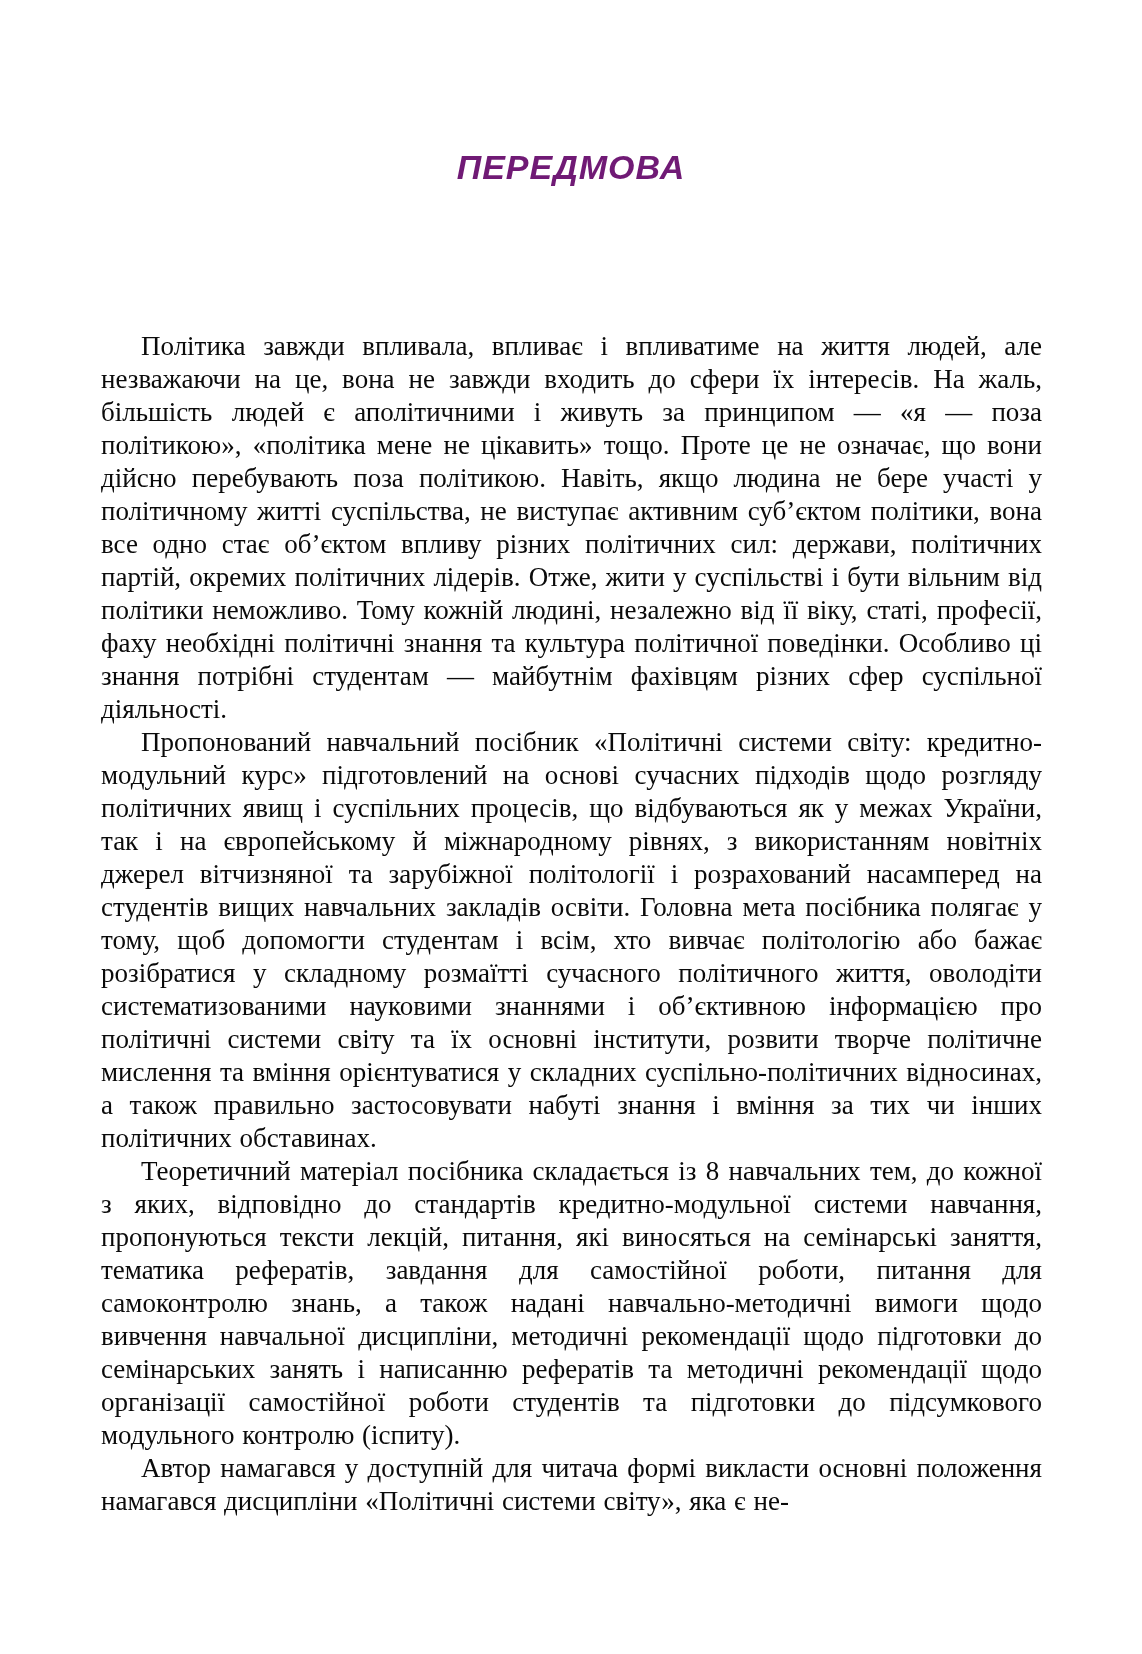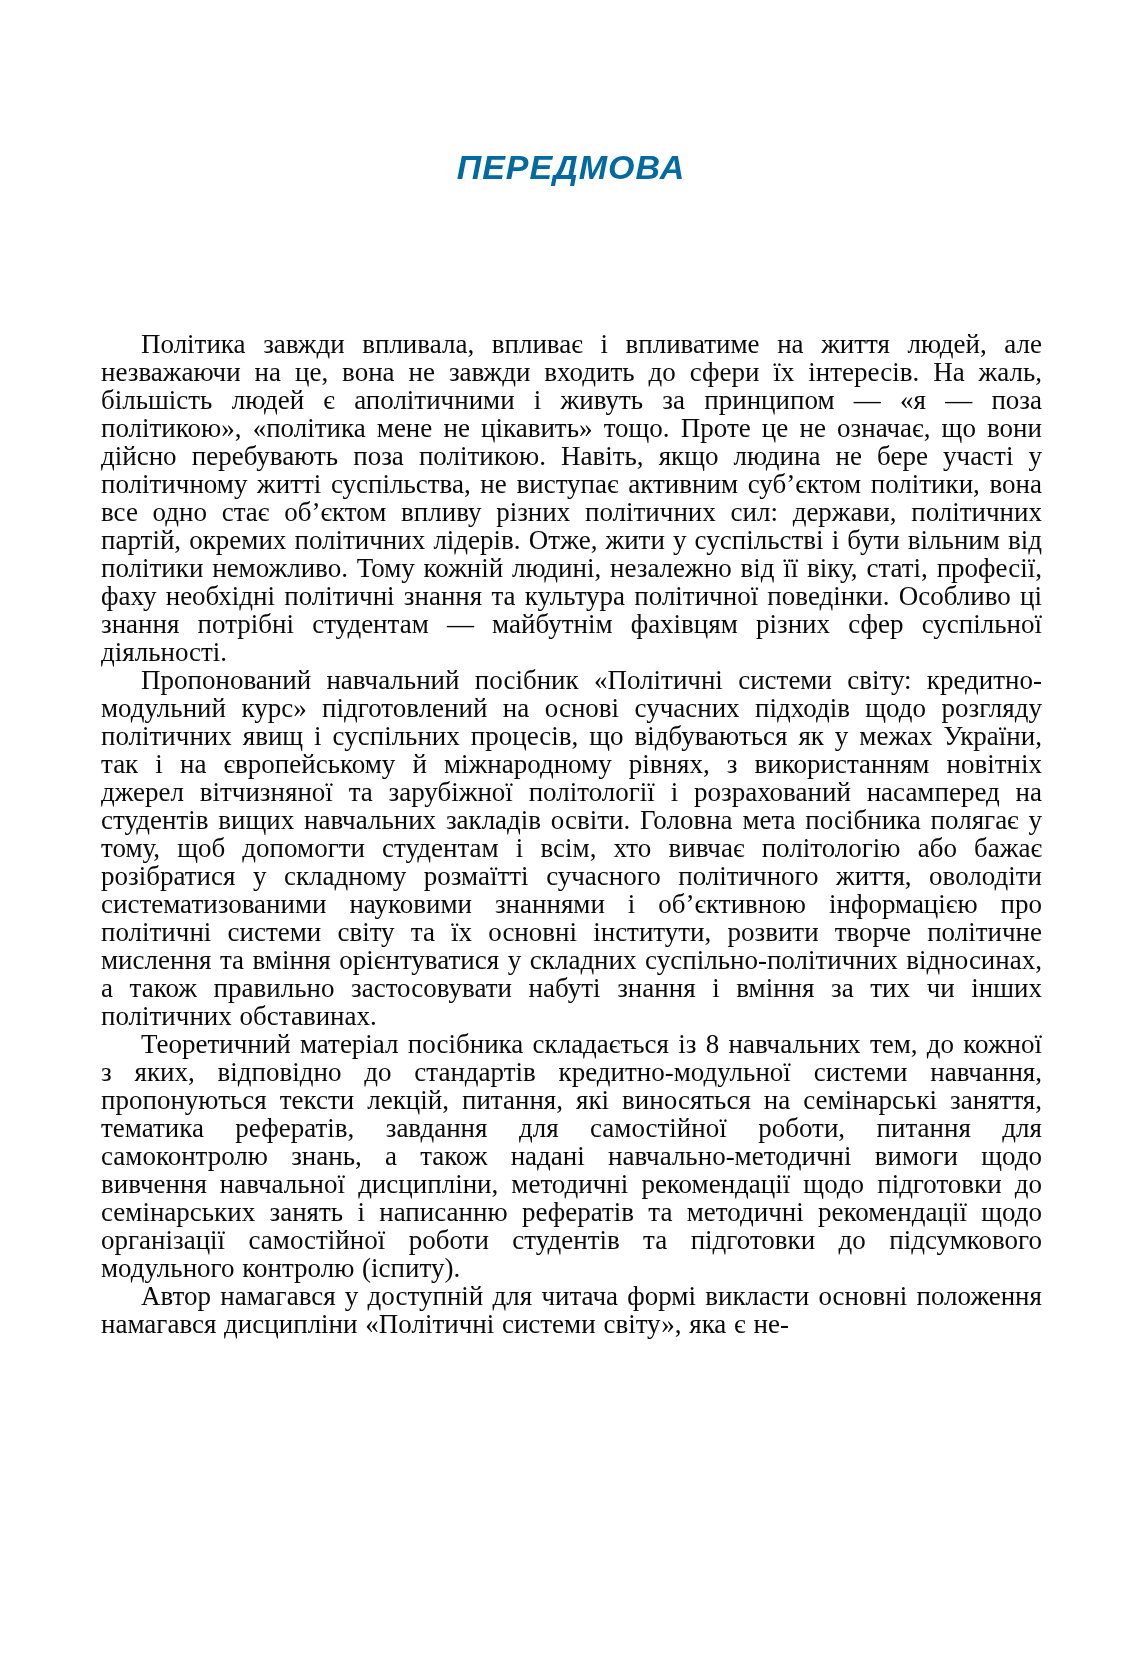--- a/index.html
+++ b/index.html
@@ -20,30 +20,30 @@
     top: 148px;
     left: 0;
     width: 100%;
     margin: 0;
     text-align: center;
     font-family: "Liberation Sans", "DejaVu Sans", sans-serif;
     font-weight: bold;
     font-style: italic;
     font-size: 34px;
     letter-spacing: 1px;
-    color: #0369a1;
+    color: #701a75;
   }
   .content {
     position: absolute;
     top: 330px;
     left: 101px;
     width: 941px;
     font-family: "Liberation Serif", "DejaVu Serif", serif;
     font-size: 27px;
-    line-height: 28px;
+    line-height: 33px;
     text-align: justify;
     color: #0a0a0a;
   }
   .content p {
     margin: 0;
     padding: 0;
     text-indent: 40px;
     word-spacing: 1px;
   }
 </style>

